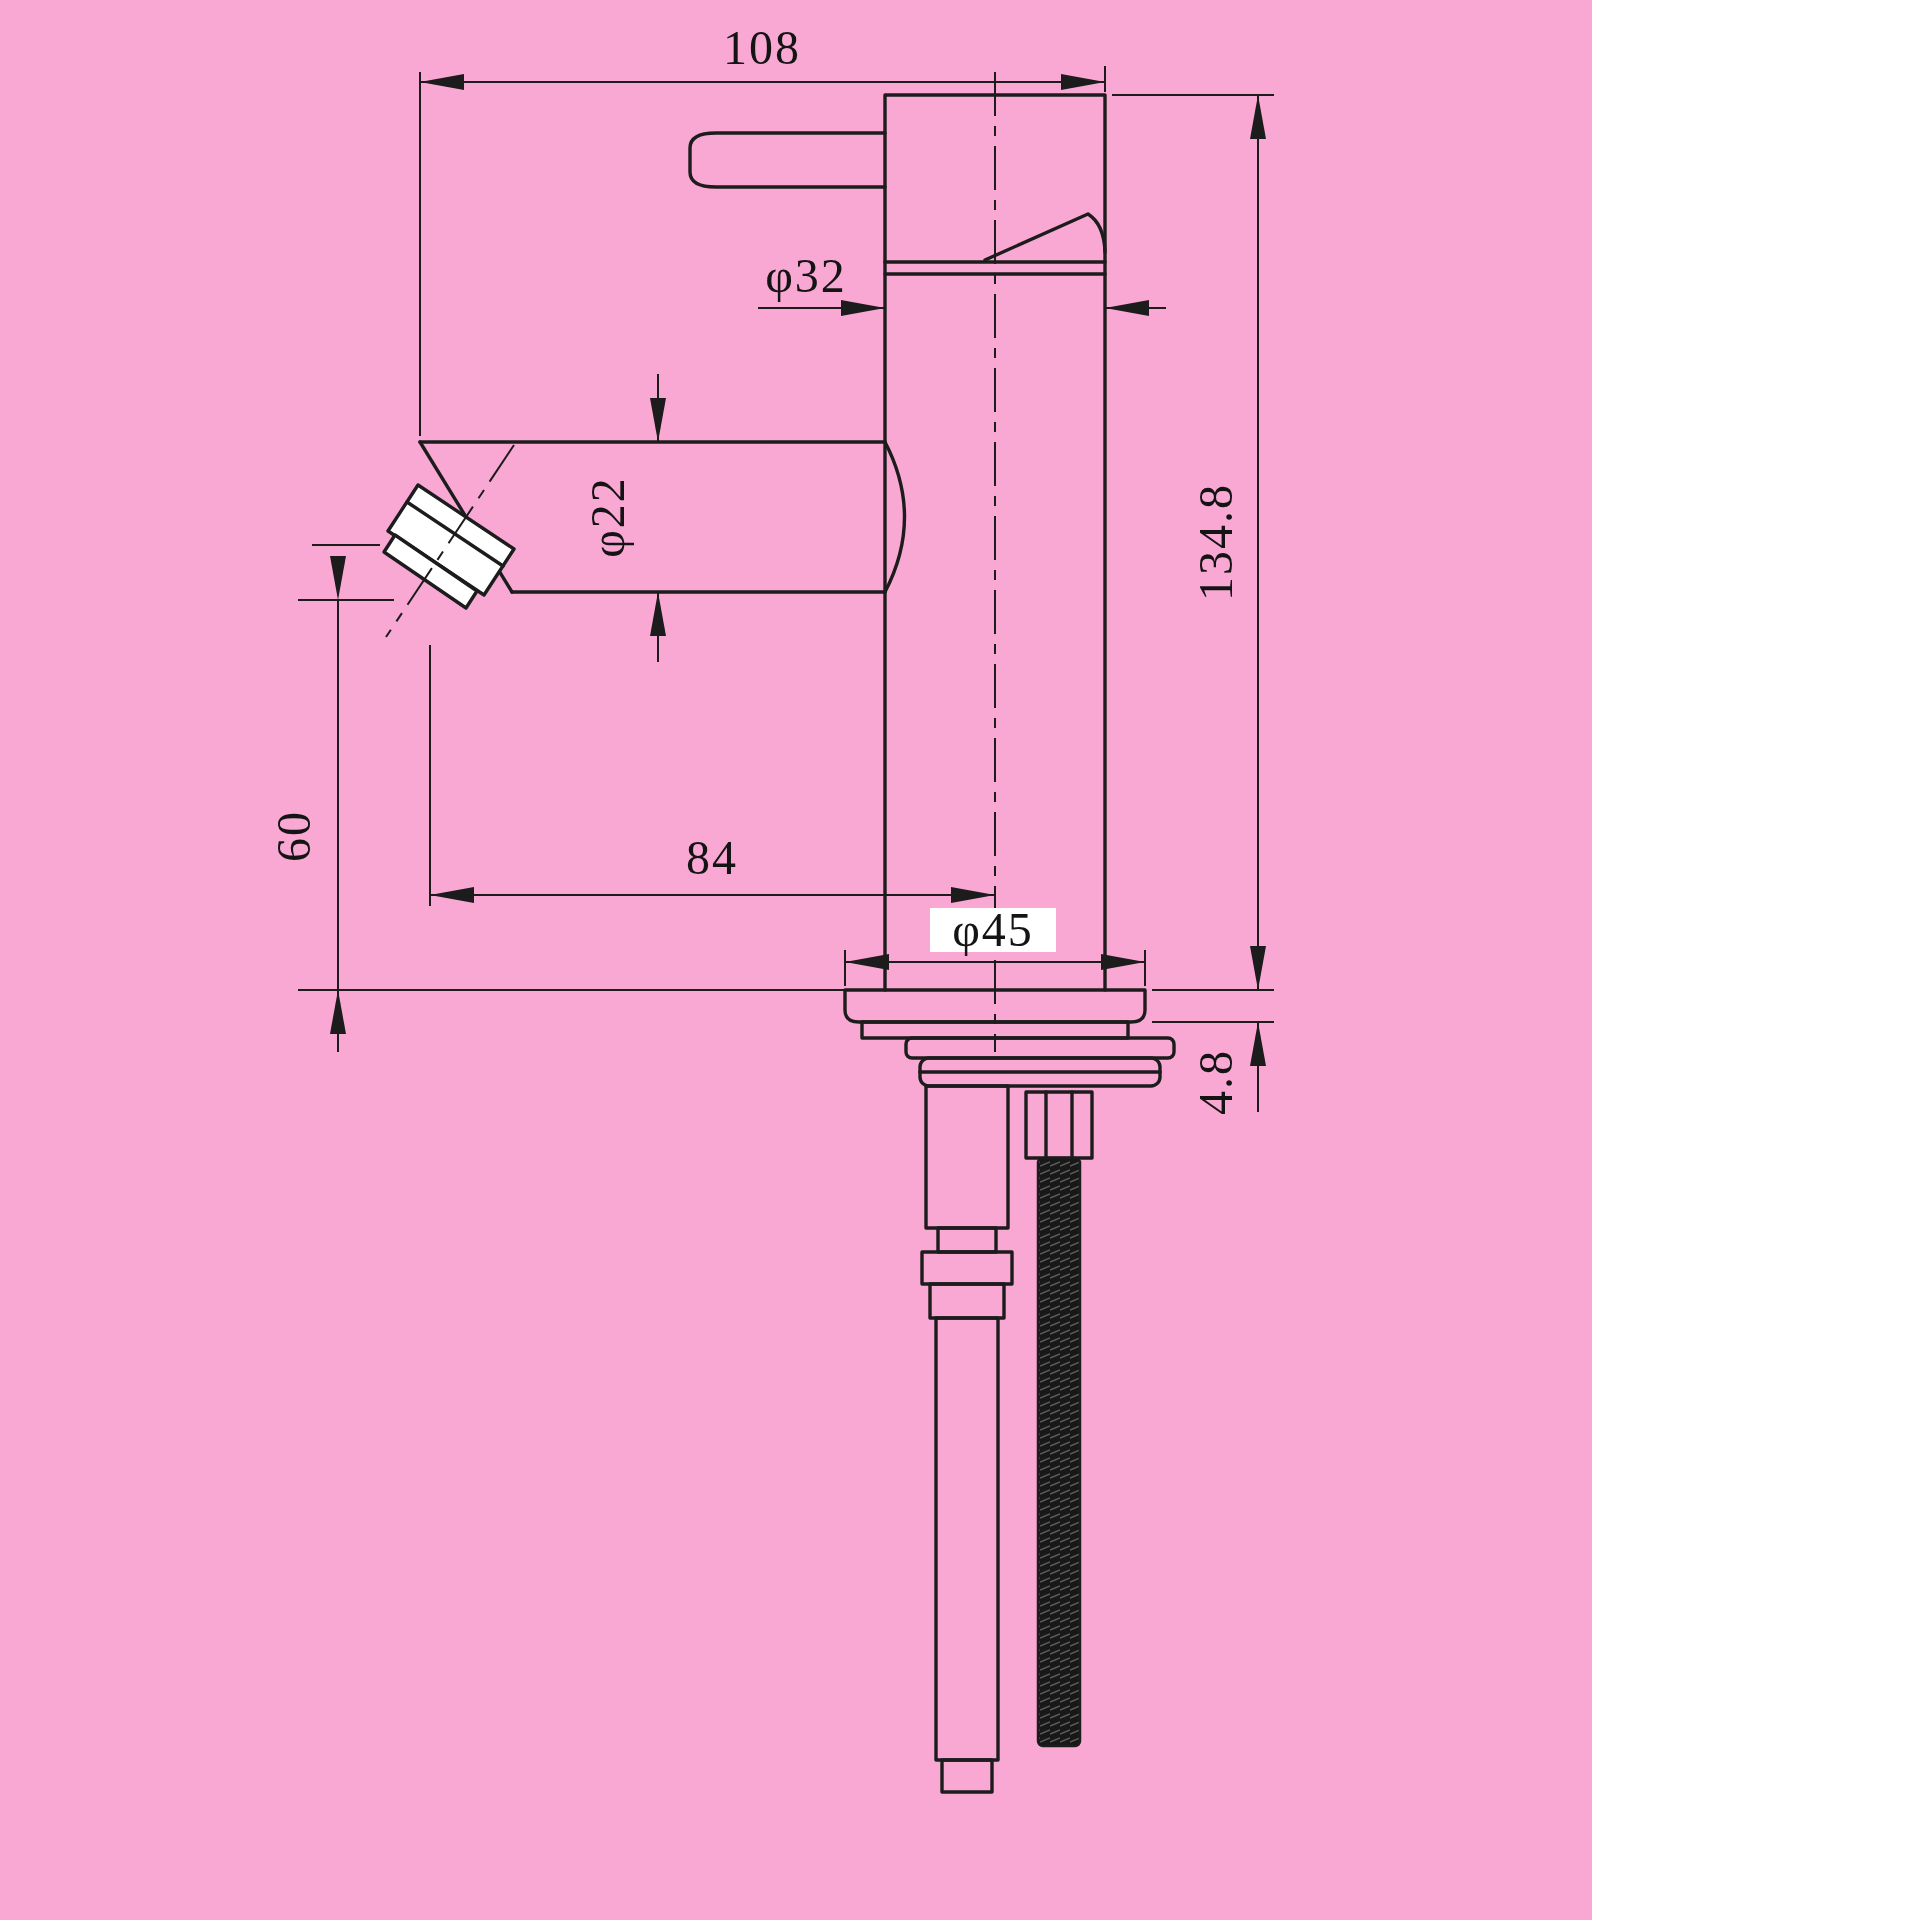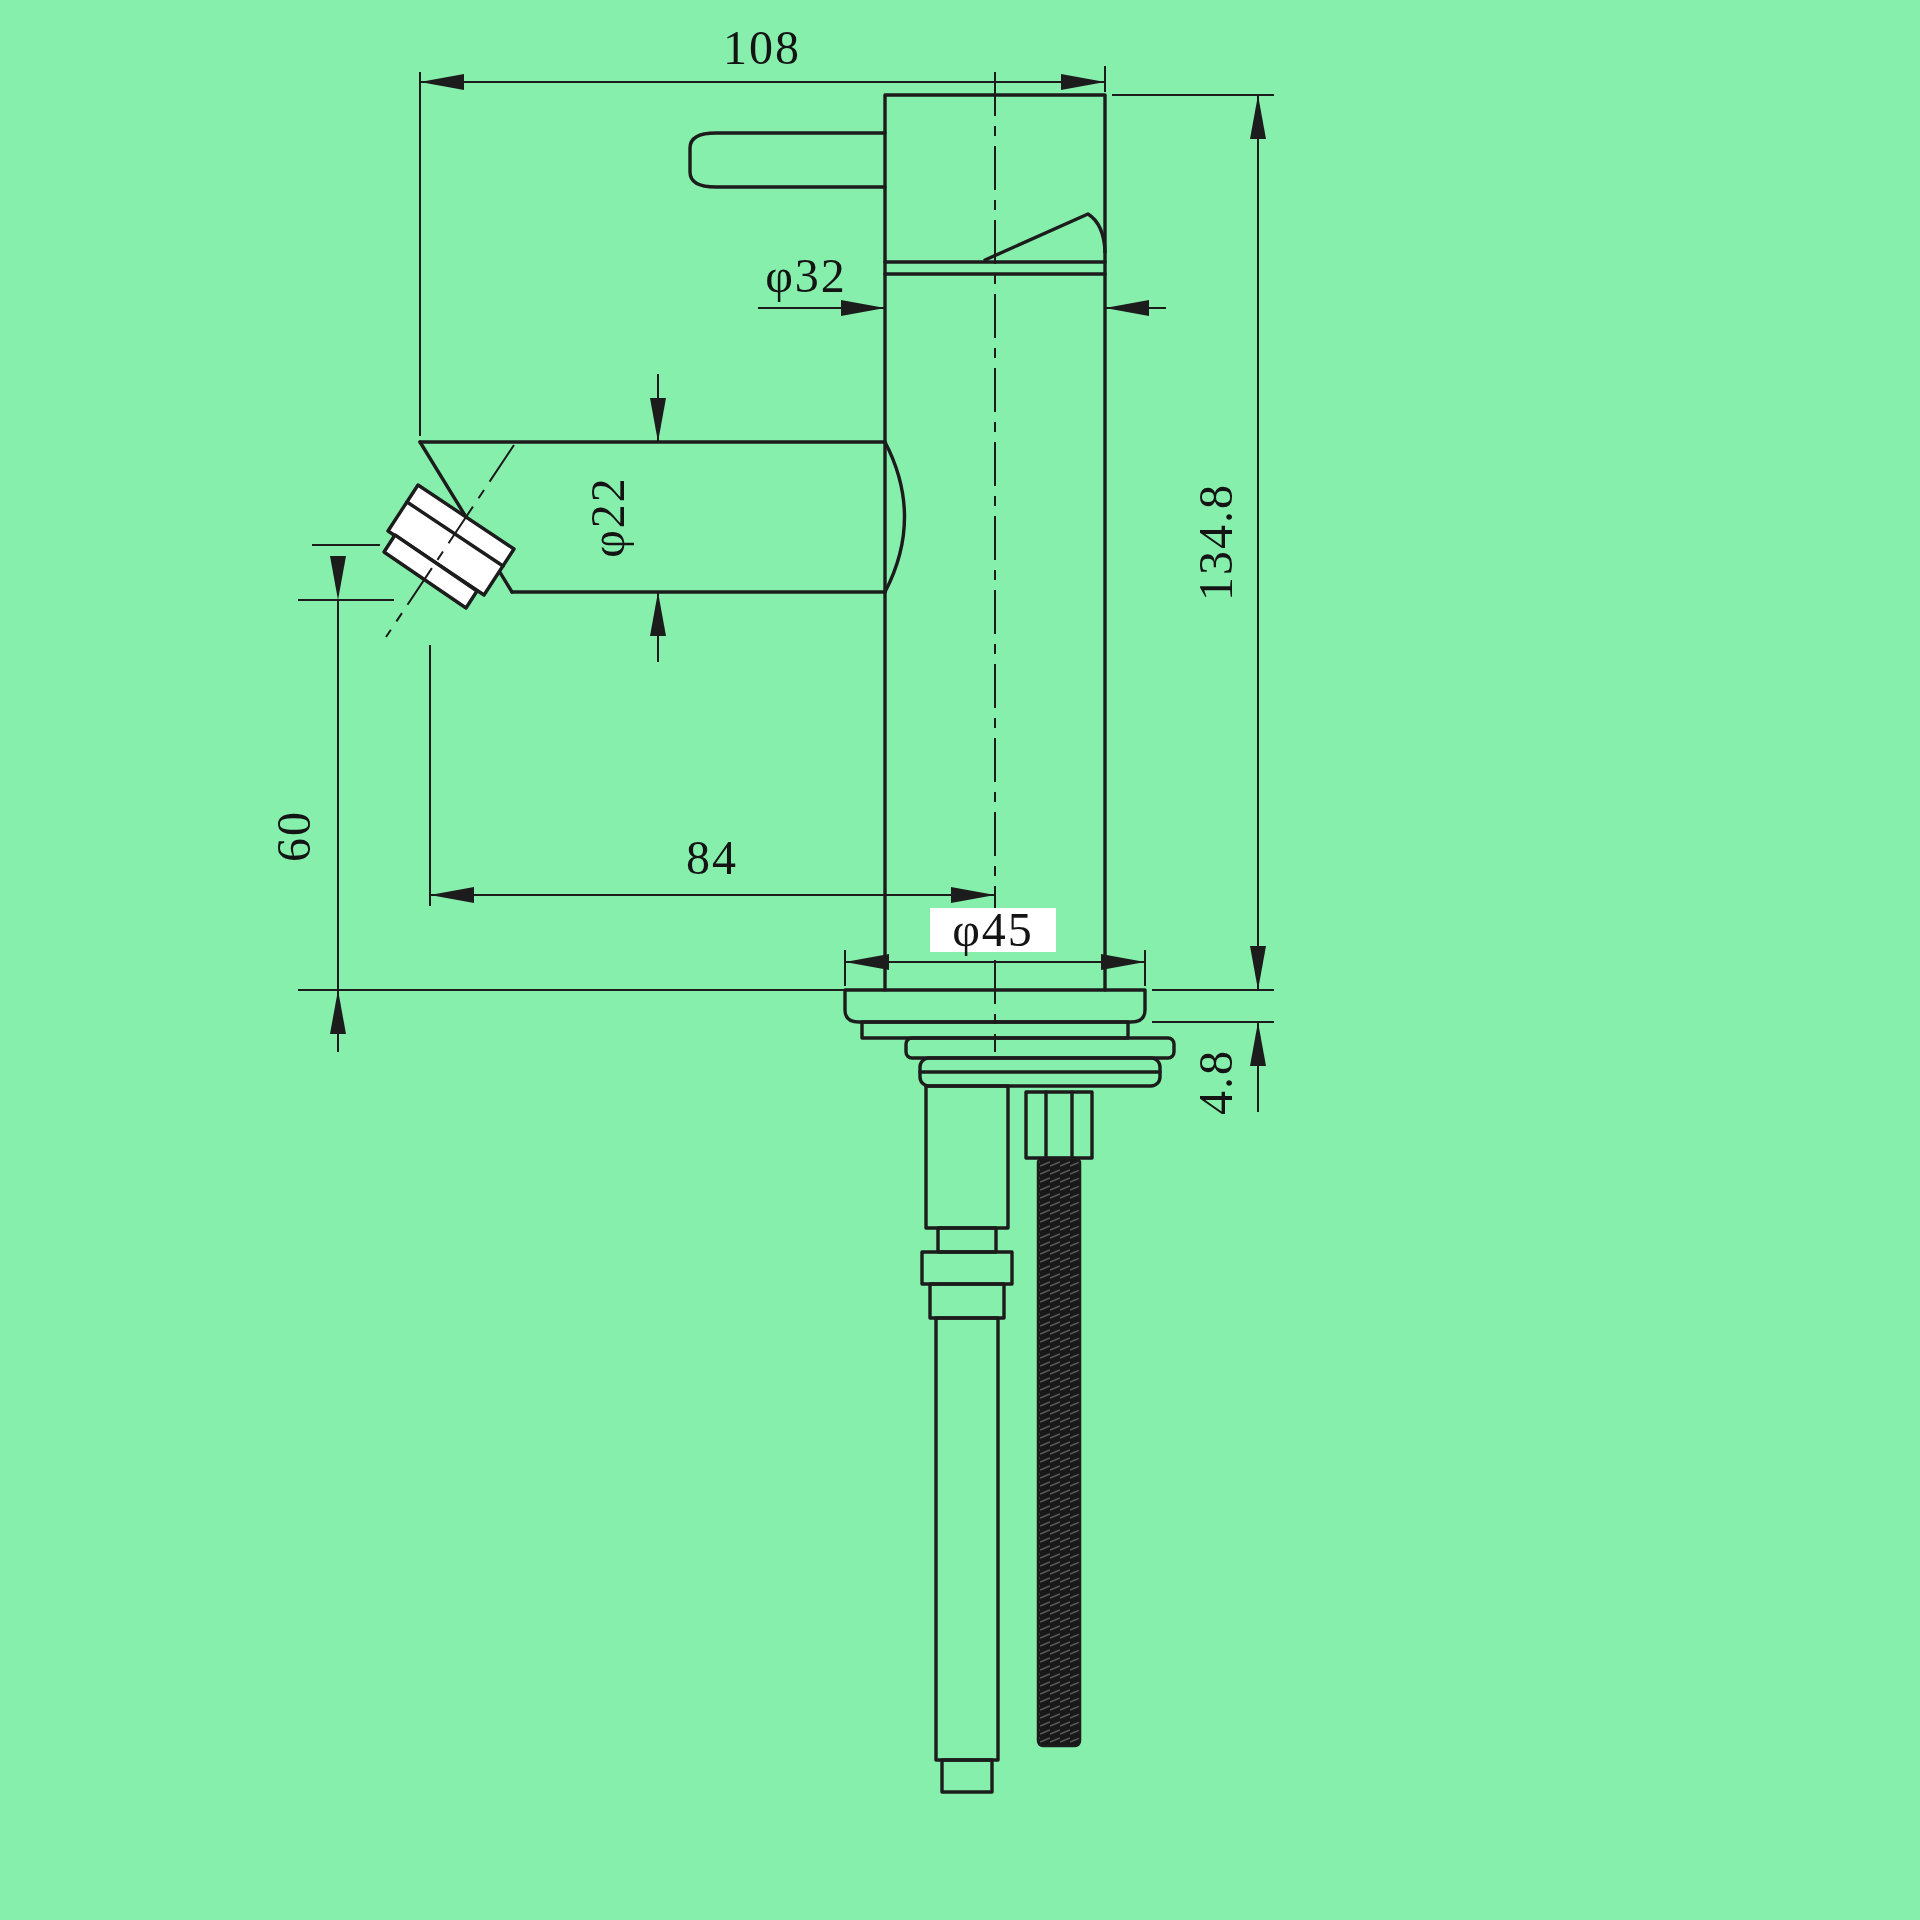--- a/index.html
+++ b/index.html
@@ -1,23 +1,23 @@
 <!DOCTYPE html>
 <html><head>
 <meta charset="utf-8">
 <style>
   html, body {
     margin: 0;
     padding: 0;
     background: #ffffff;
   }
   .page {
-    width: 1920px;
+    width: 1592px;
     height: 1920px;
-    background: #86efac;
+    background: #f9a8d4;
     position: relative;
     overflow: hidden;
   }
   svg { display: block; }
 
   
   .ol {
     fill: none;
     stroke: #1c1c1c;
     stroke-width: 3.4;

